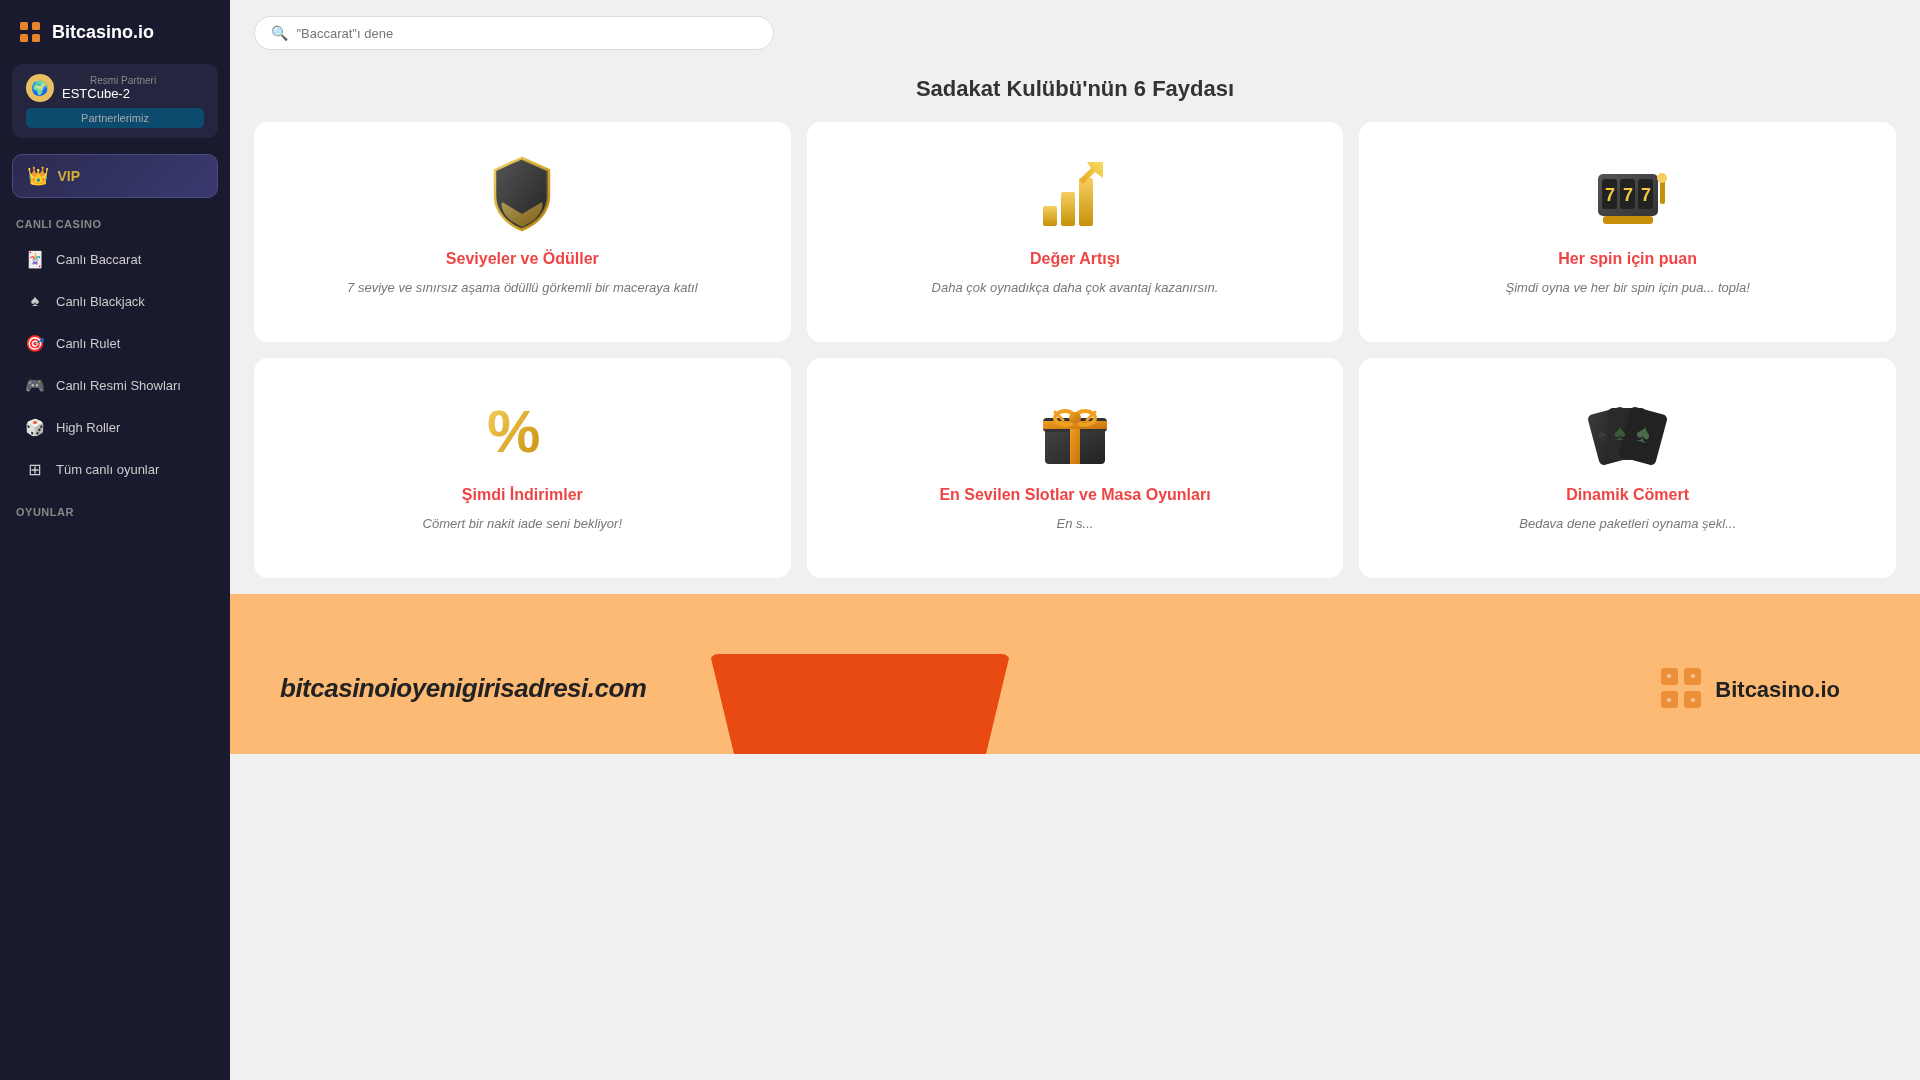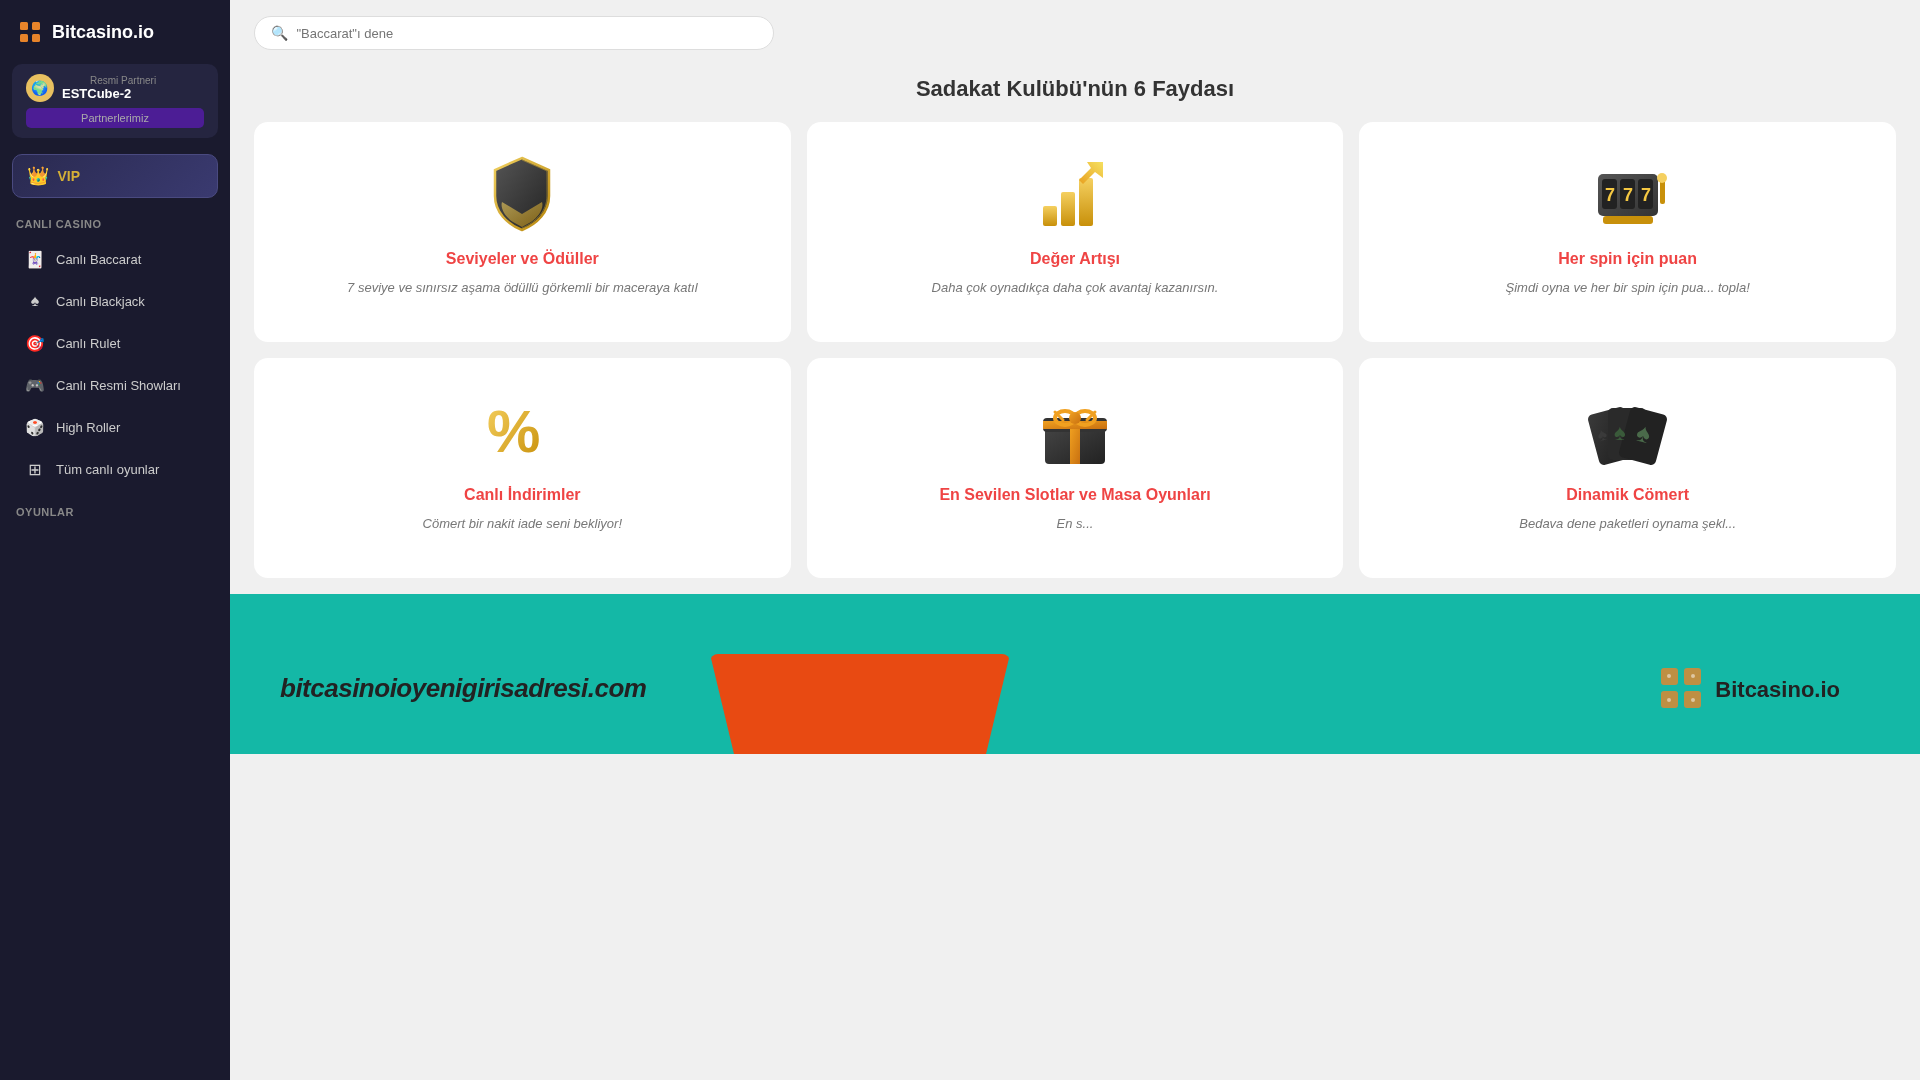--- a/index.html
+++ b/index.html
@@ -48,30 +48,30 @@
     }
     .partner-label {
       color: #888;
       font-size: 10px;
       margin-bottom: 0;
       padding-left: 28px;
     }
     .partner-name {
       color: white;
       font-size: 13px;
-      font-weight: 700;
+      font-weight: 400;
     }
     .partner-link {
       color: #aaa;
       font-size: 11px;
       text-decoration: none;
       display: block;
       margin-top: 6px;
       text-align: center;
-      background: #4c1d95;
+      background: #0c4a6e;
       border-radius: 5px;
       padding: 4px 8px;
     }
 
     .vip-button {
       margin: 0 12px 20px 12px;
       background: linear-gradient(135deg, #2a2a50, #3a3a70);
       border: 1px solid #4a4a80;
       border-radius: 10px;
       padding: 10px 14px;
@@ -380,21 +380,21 @@
         <svg width="80" height="80" viewBox="0 0 80 80">
           <defs>
             <linearGradient id="percentGrad" x1="0" y1="0" x2="1" y2="1">
               <stop offset="0%" stop-color="#f5d060"></stop>
               <stop offset="100%" stop-color="#c8900a"></stop>
             </linearGradient>
           </defs>
           <text x="5" y="62" font-size="60" fill="url(#percentGrad)" font-weight="bold">%</text>
         </svg>
       </div>
-      <div class="card-title">Canlı İndirimler</div>
+      <div class="card-title">Şimdi İndirimler</div>
       <div class="card-desc">Cömert bir nakit iade seni bekliyor!</div>
     </div>
 
     <div class="benefit-card">
       <div class="card-icon">
         <svg width="80" height="80" viewBox="0 0 80 80">
           <defs>
             <linearGradient id="giftGrad" x1="0" y1="0" x2="1" y2="1">
               <stop offset="0%" stop-color="#444"></stop>
               <stop offset="100%" stop-color="#222"></stop>
@@ -447,21 +447,21 @@
 
           <text x="10" y="48" font-size="18" fill="#3a3a3a" transform="rotate(-15, 24, 46)">♠</text>
         </svg>
       </div>
       <div class="card-title">Dinamik Cömert</div>
       <div class="card-desc">Bedava dene paketleri oynama şekl...</div>
     </div>
 
   </div>
 
-  <div style="position:relative; height:160px; overflow:hidden; background:#14b8a6;">
+  <div style="position:relative; height:160px; overflow:hidden; background:#fdba74;">
 
     <div style="position:absolute; bottom:0; left:480px; width:300px; height:100px; background:#e84a12; border-radius:8px 8px 0 0; clip-path:polygon(8% 100%, 92% 100%, 100% 0%, 0% 0%);"></div>
 
     <div style="position:absolute; bottom:50px; left:50px;">
       <span style="font-size:26px; font-weight:900; font-style:italic; color:#222; letter-spacing:-0.5px;">bitcasinoioyenigirisadresi.com</span>
     </div>
 
     <div style="position:absolute; bottom:40px; right:80px; display:flex; align-items:center; gap:12px;">
       <div>
         <svg width="44" height="44" viewBox="0 0 44 44">

